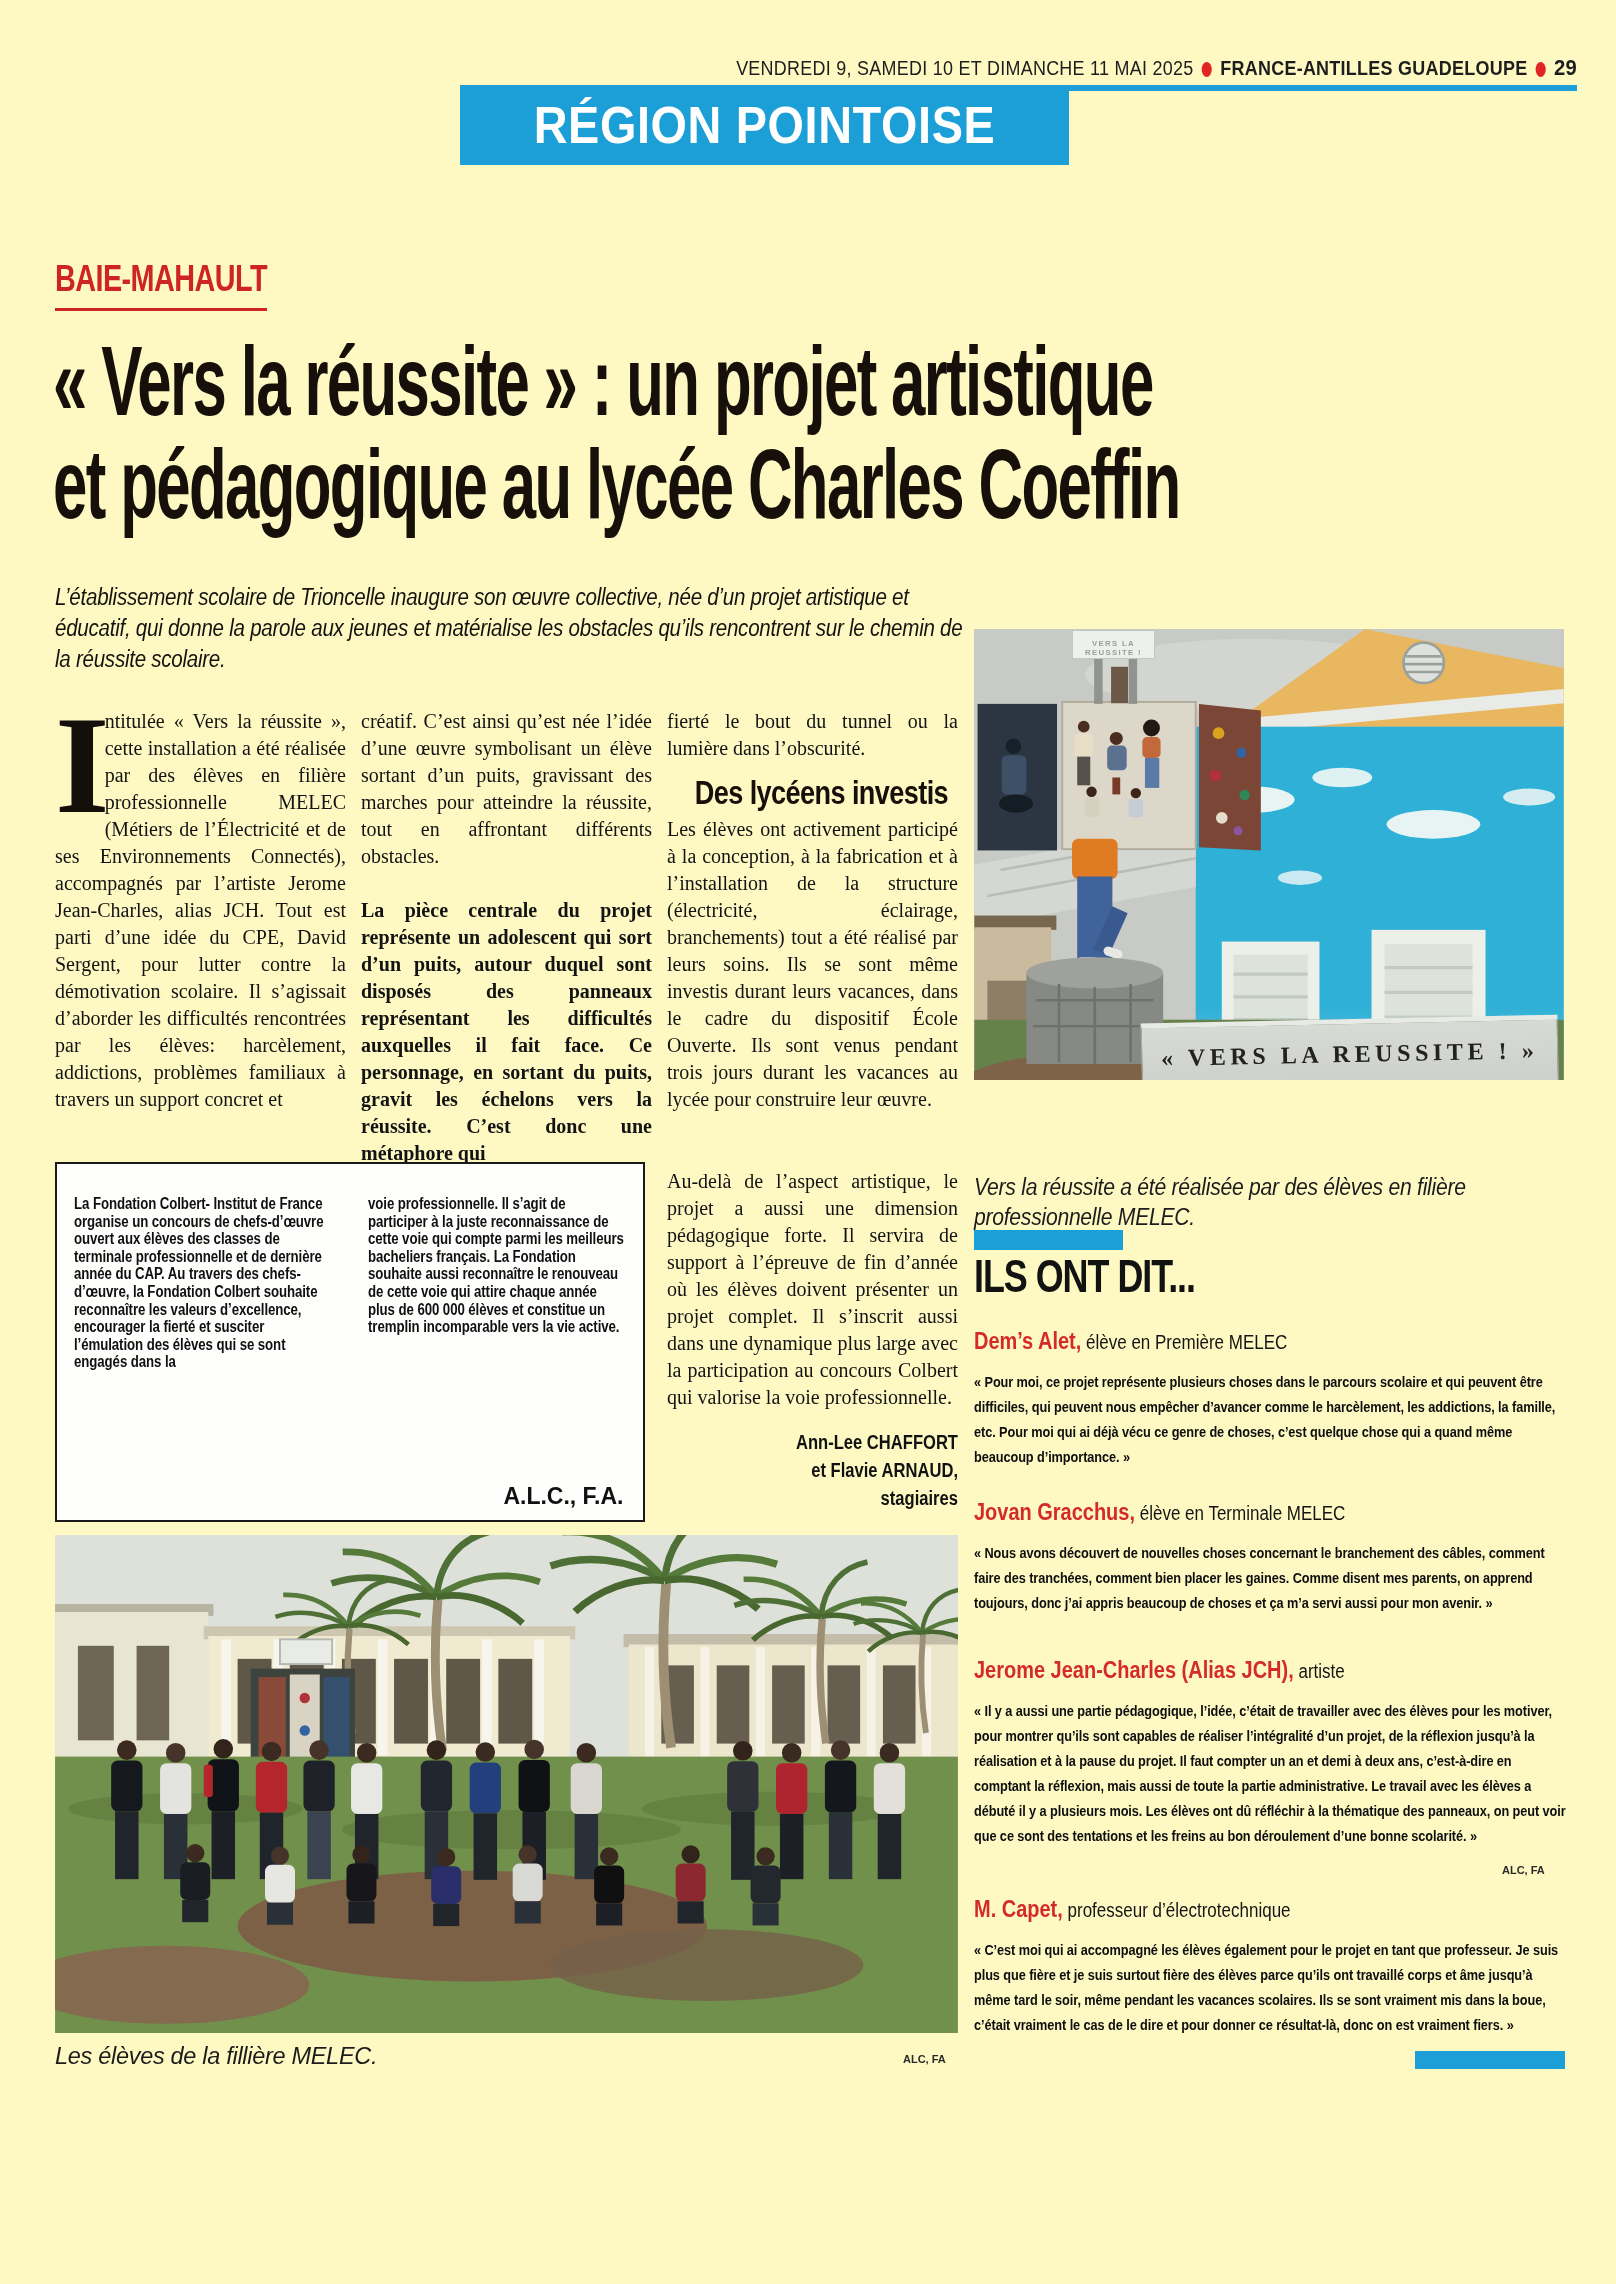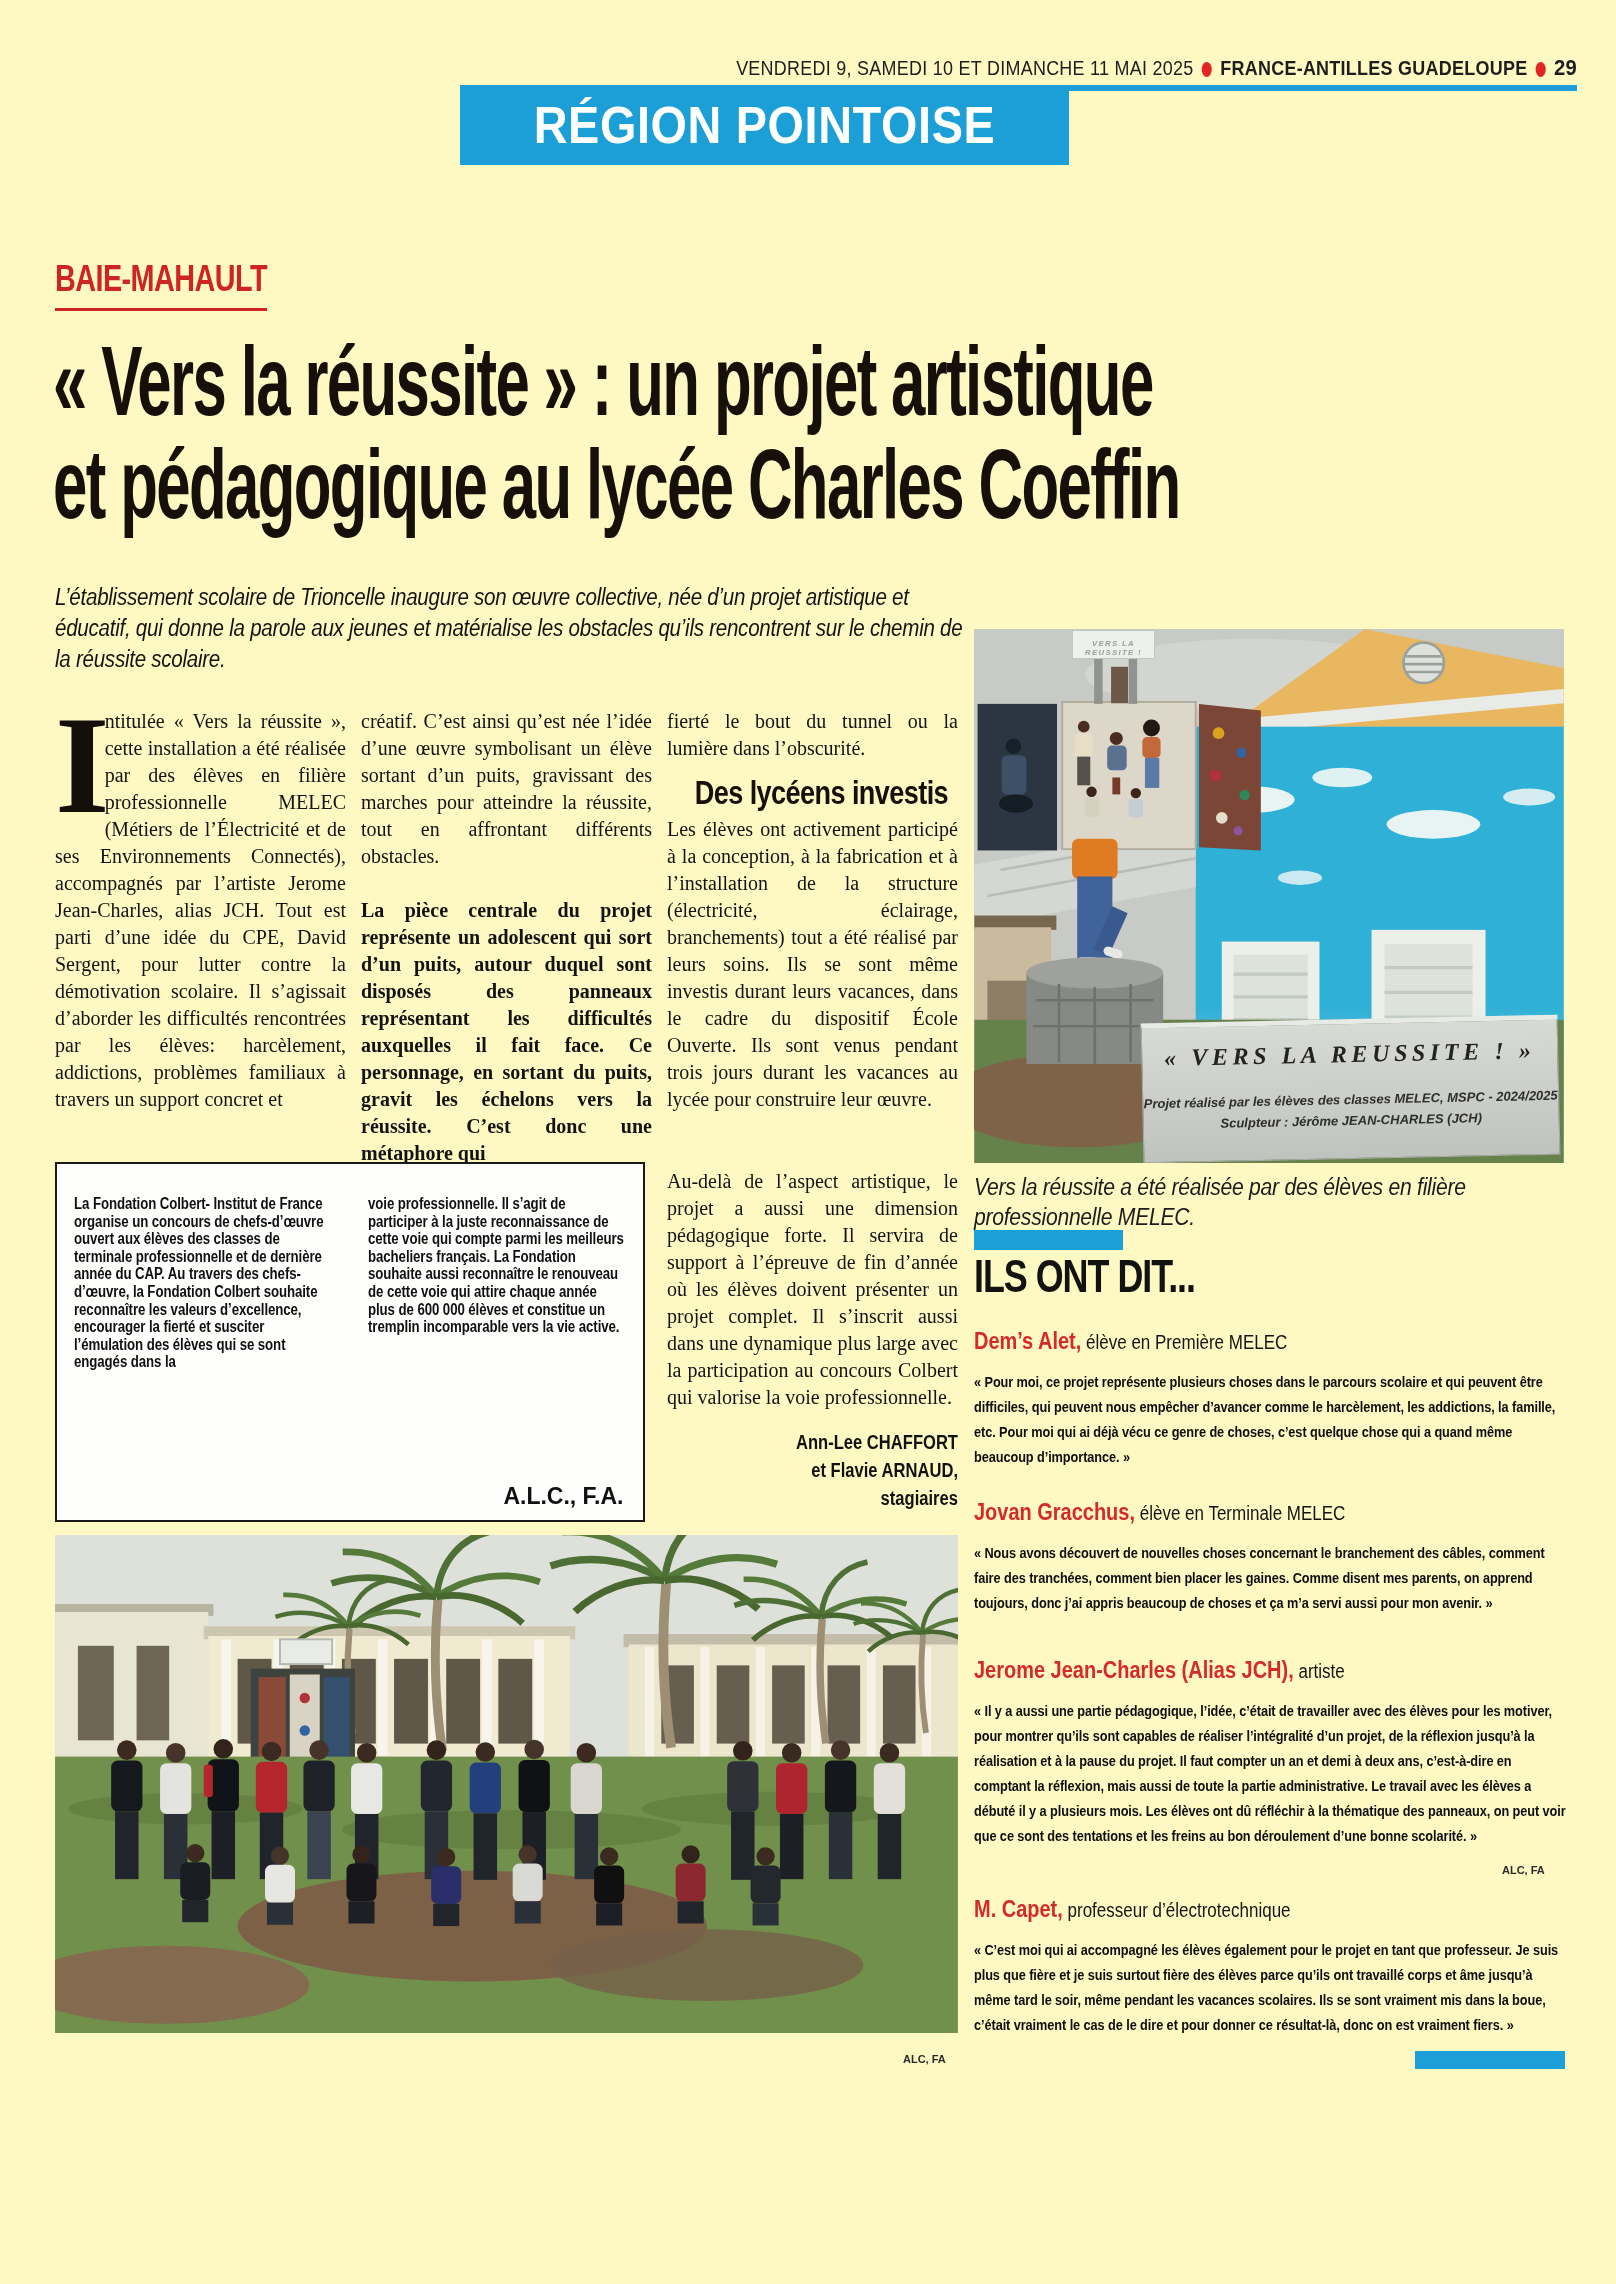--- a/index.html
+++ b/index.html
@@ -54,21 +54,21 @@
   .box-title span{display:inline-block;color:#df2626;font-weight:700;font-size:36px;letter-spacing:-0.7px;
           transform:scaleX(.82);transform-origin:0 0;white-space:nowrap;}
   .box-title{margin:5.2px 0 0;}
   .box-cols{display:flex;gap:30px;margin-top:22px;}
   .box-col{width:303px;flex:0 0 auto;font-weight:700;font-size:15.6px;line-height:17.6px;color:#101010;
           letter-spacing:-0.1px;transform:scaleX(.85);transform-origin:0 0;}
   .box-col.second{margin-left:-39px;}
   .box-sig{position:absolute;right:19.5px;bottom:10.4px;font-weight:700;font-size:23px;color:#101010;}
   
   .photo{position:absolute;overflow:hidden;background:#c8cbc5;}
-  .photo-top{top:629px;left:974px;width:590px;height:534px;font-style:italic;}
+  .photo-top{top:629px;left:974px;width:590px;height:451px;}
   .photo-bottom{top:1535px;left:55px;width:903px;height:498px;background:#dde1da;}
   .photo svg{position:absolute;top:0;left:0;}
   .small-sign{position:absolute;top:1.3px;left:98px;width:83px;height:29px;background:#eef0ec;
           border:1.3px solid #c4c8c1;box-sizing:border-box;text-align:center;padding-top:7.8px;
           font-size:7.8px;letter-spacing:1.3px;color:#9aa09a;font-weight:700;}
   .big-sign{position:absolute;top:390px;left:168px;width:417px;height:140px;
           background:linear-gradient(#d8dad6,#bfc3be);border:1.3px solid #a9aca6;
           border-top:5.2px solid #e8eae6;box-sizing:border-box;transform:rotate(-1.2deg);}
   .big-sign .sign-title{margin-top:17px;text-align:center;font-family:"Liberation Serif",serif;
           font-weight:700;font-size:24px;letter-spacing:4.6px;color:#222;}
@@ -473,16 +473,17 @@
             <rect x="-20" y="72" width="40" height="34" fill="#20242b"></rect>
           </g>
         <g transform="translate(1090,493)">
             <circle r="14" fill="#3b2a20"></circle>
             <rect x="-23" y="14" width="46" height="58" rx="10" fill="#23272e"></rect>
             <rect x="-20" y="72" width="40" height="34" fill="#2a3038"></rect>
           </g>
       </g>
     </svg>
   </div>
+  <div class="caption caption-bottom">Les élèves de la fillière MELEC.</div>
   <div class="credit credit-bottom">ALC, FA</div>
 
 </div>
 
 
 </body></html>

